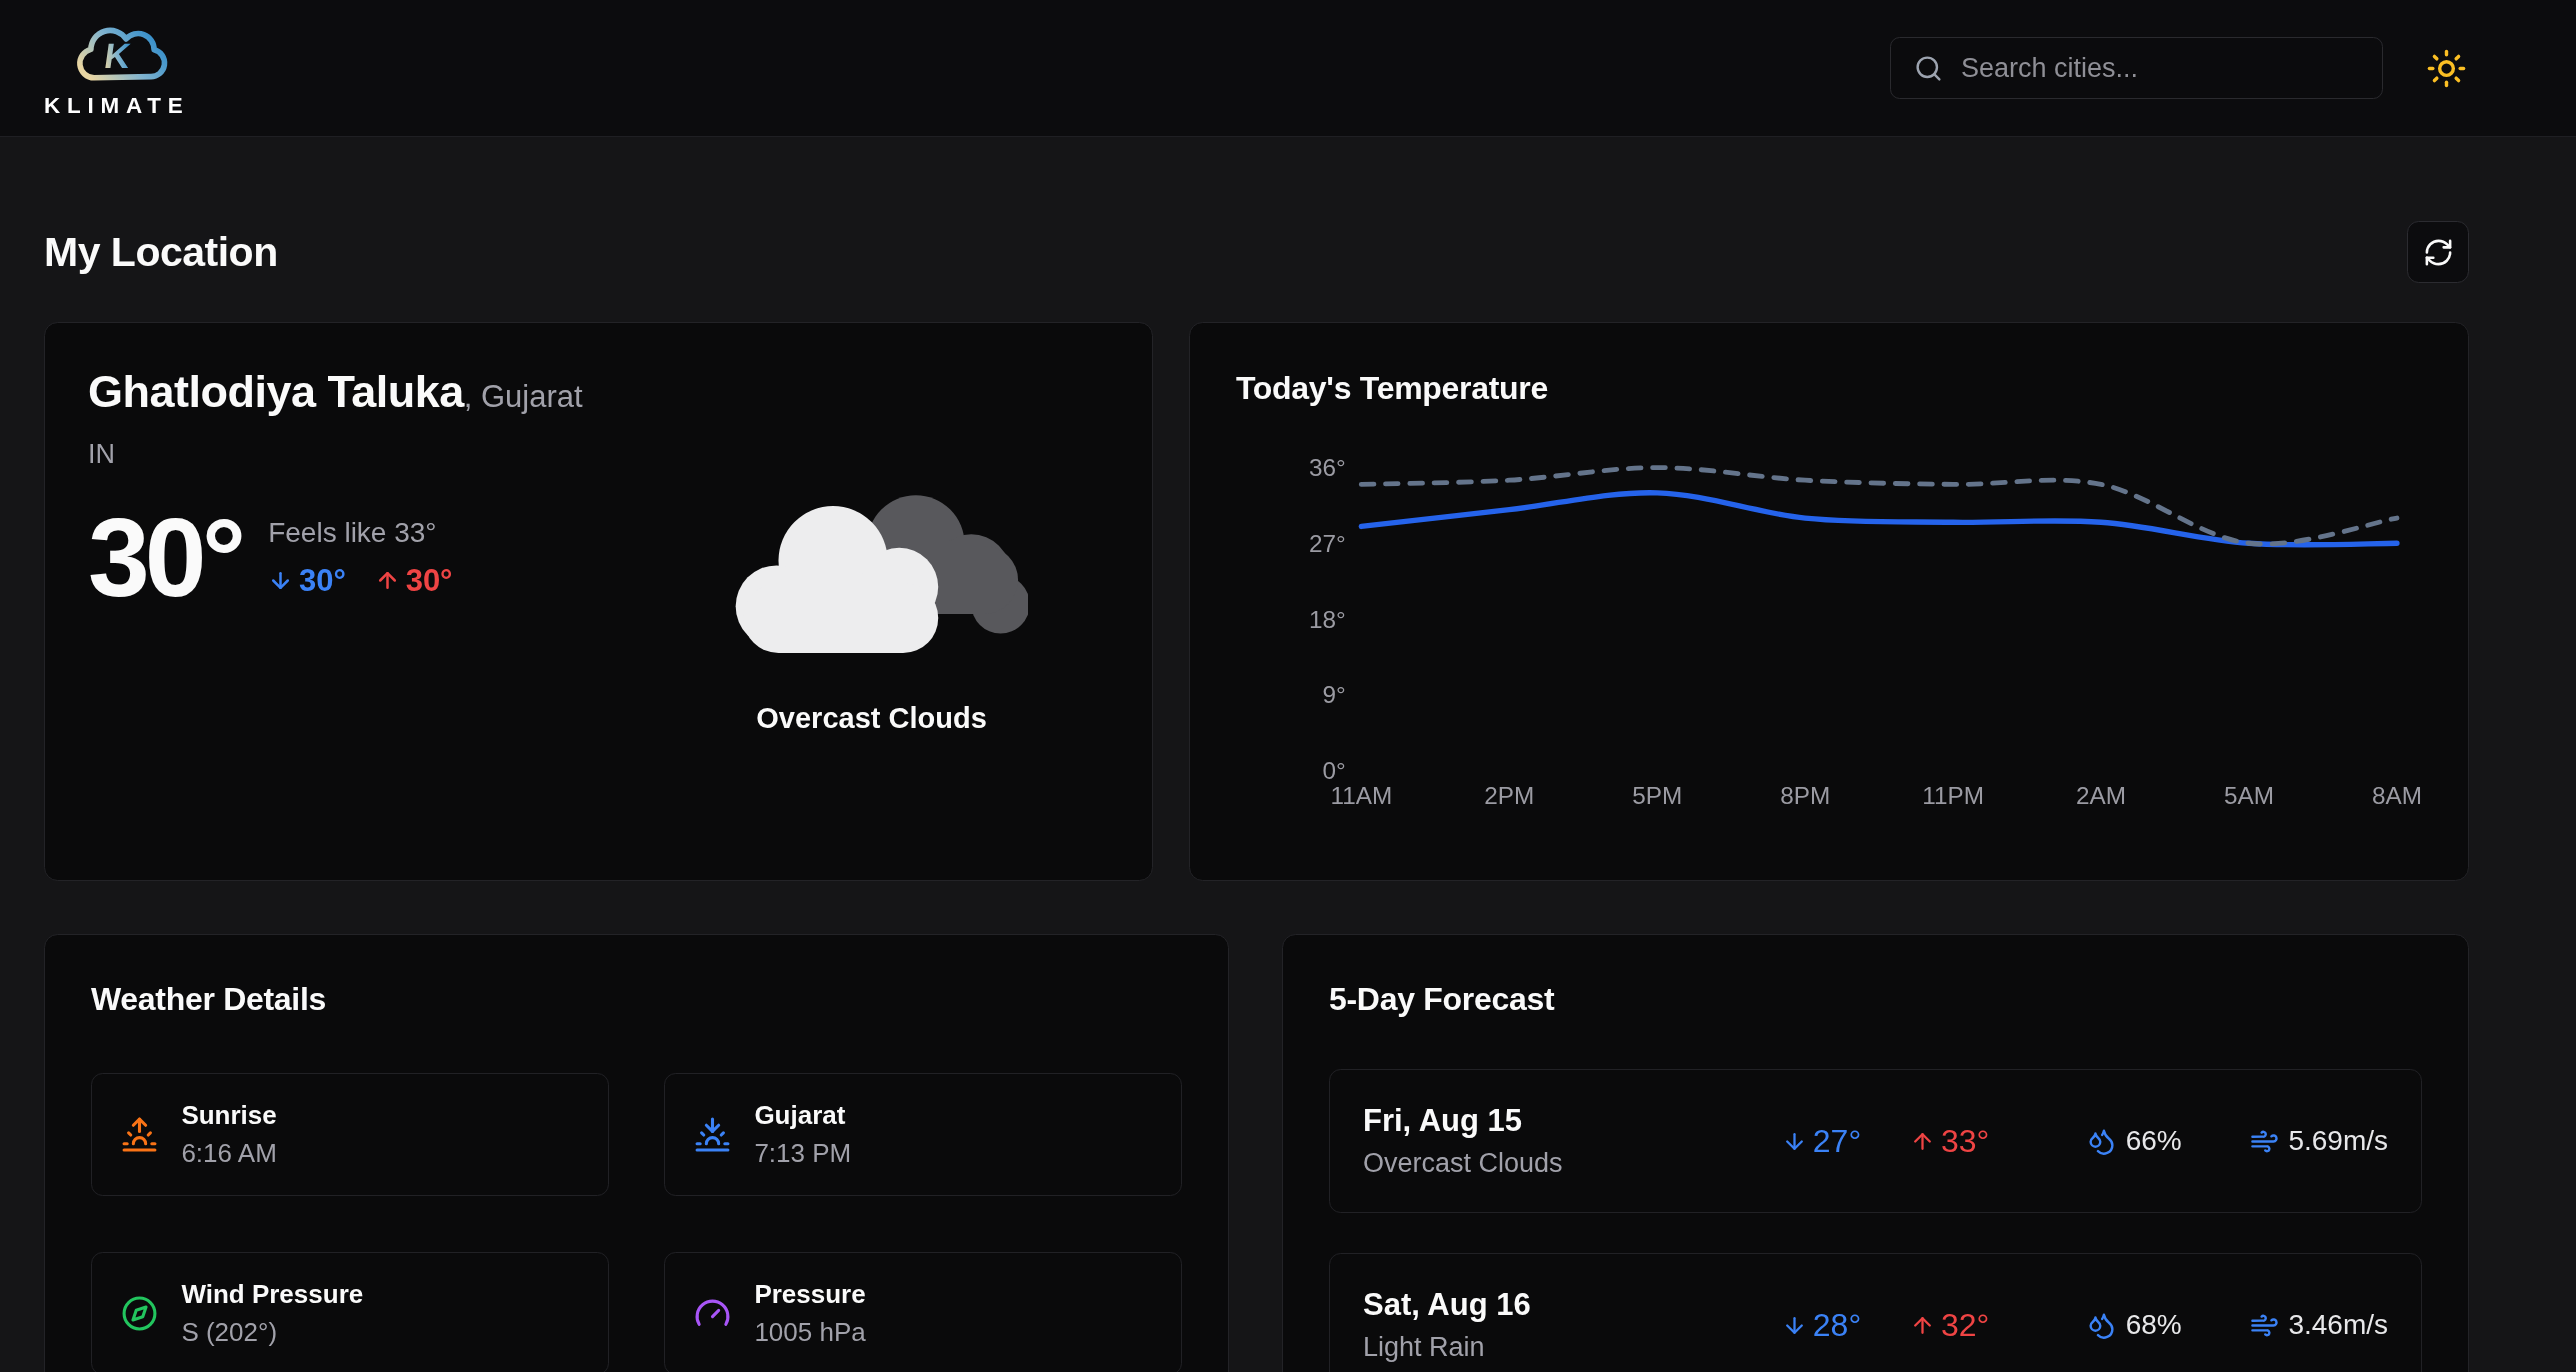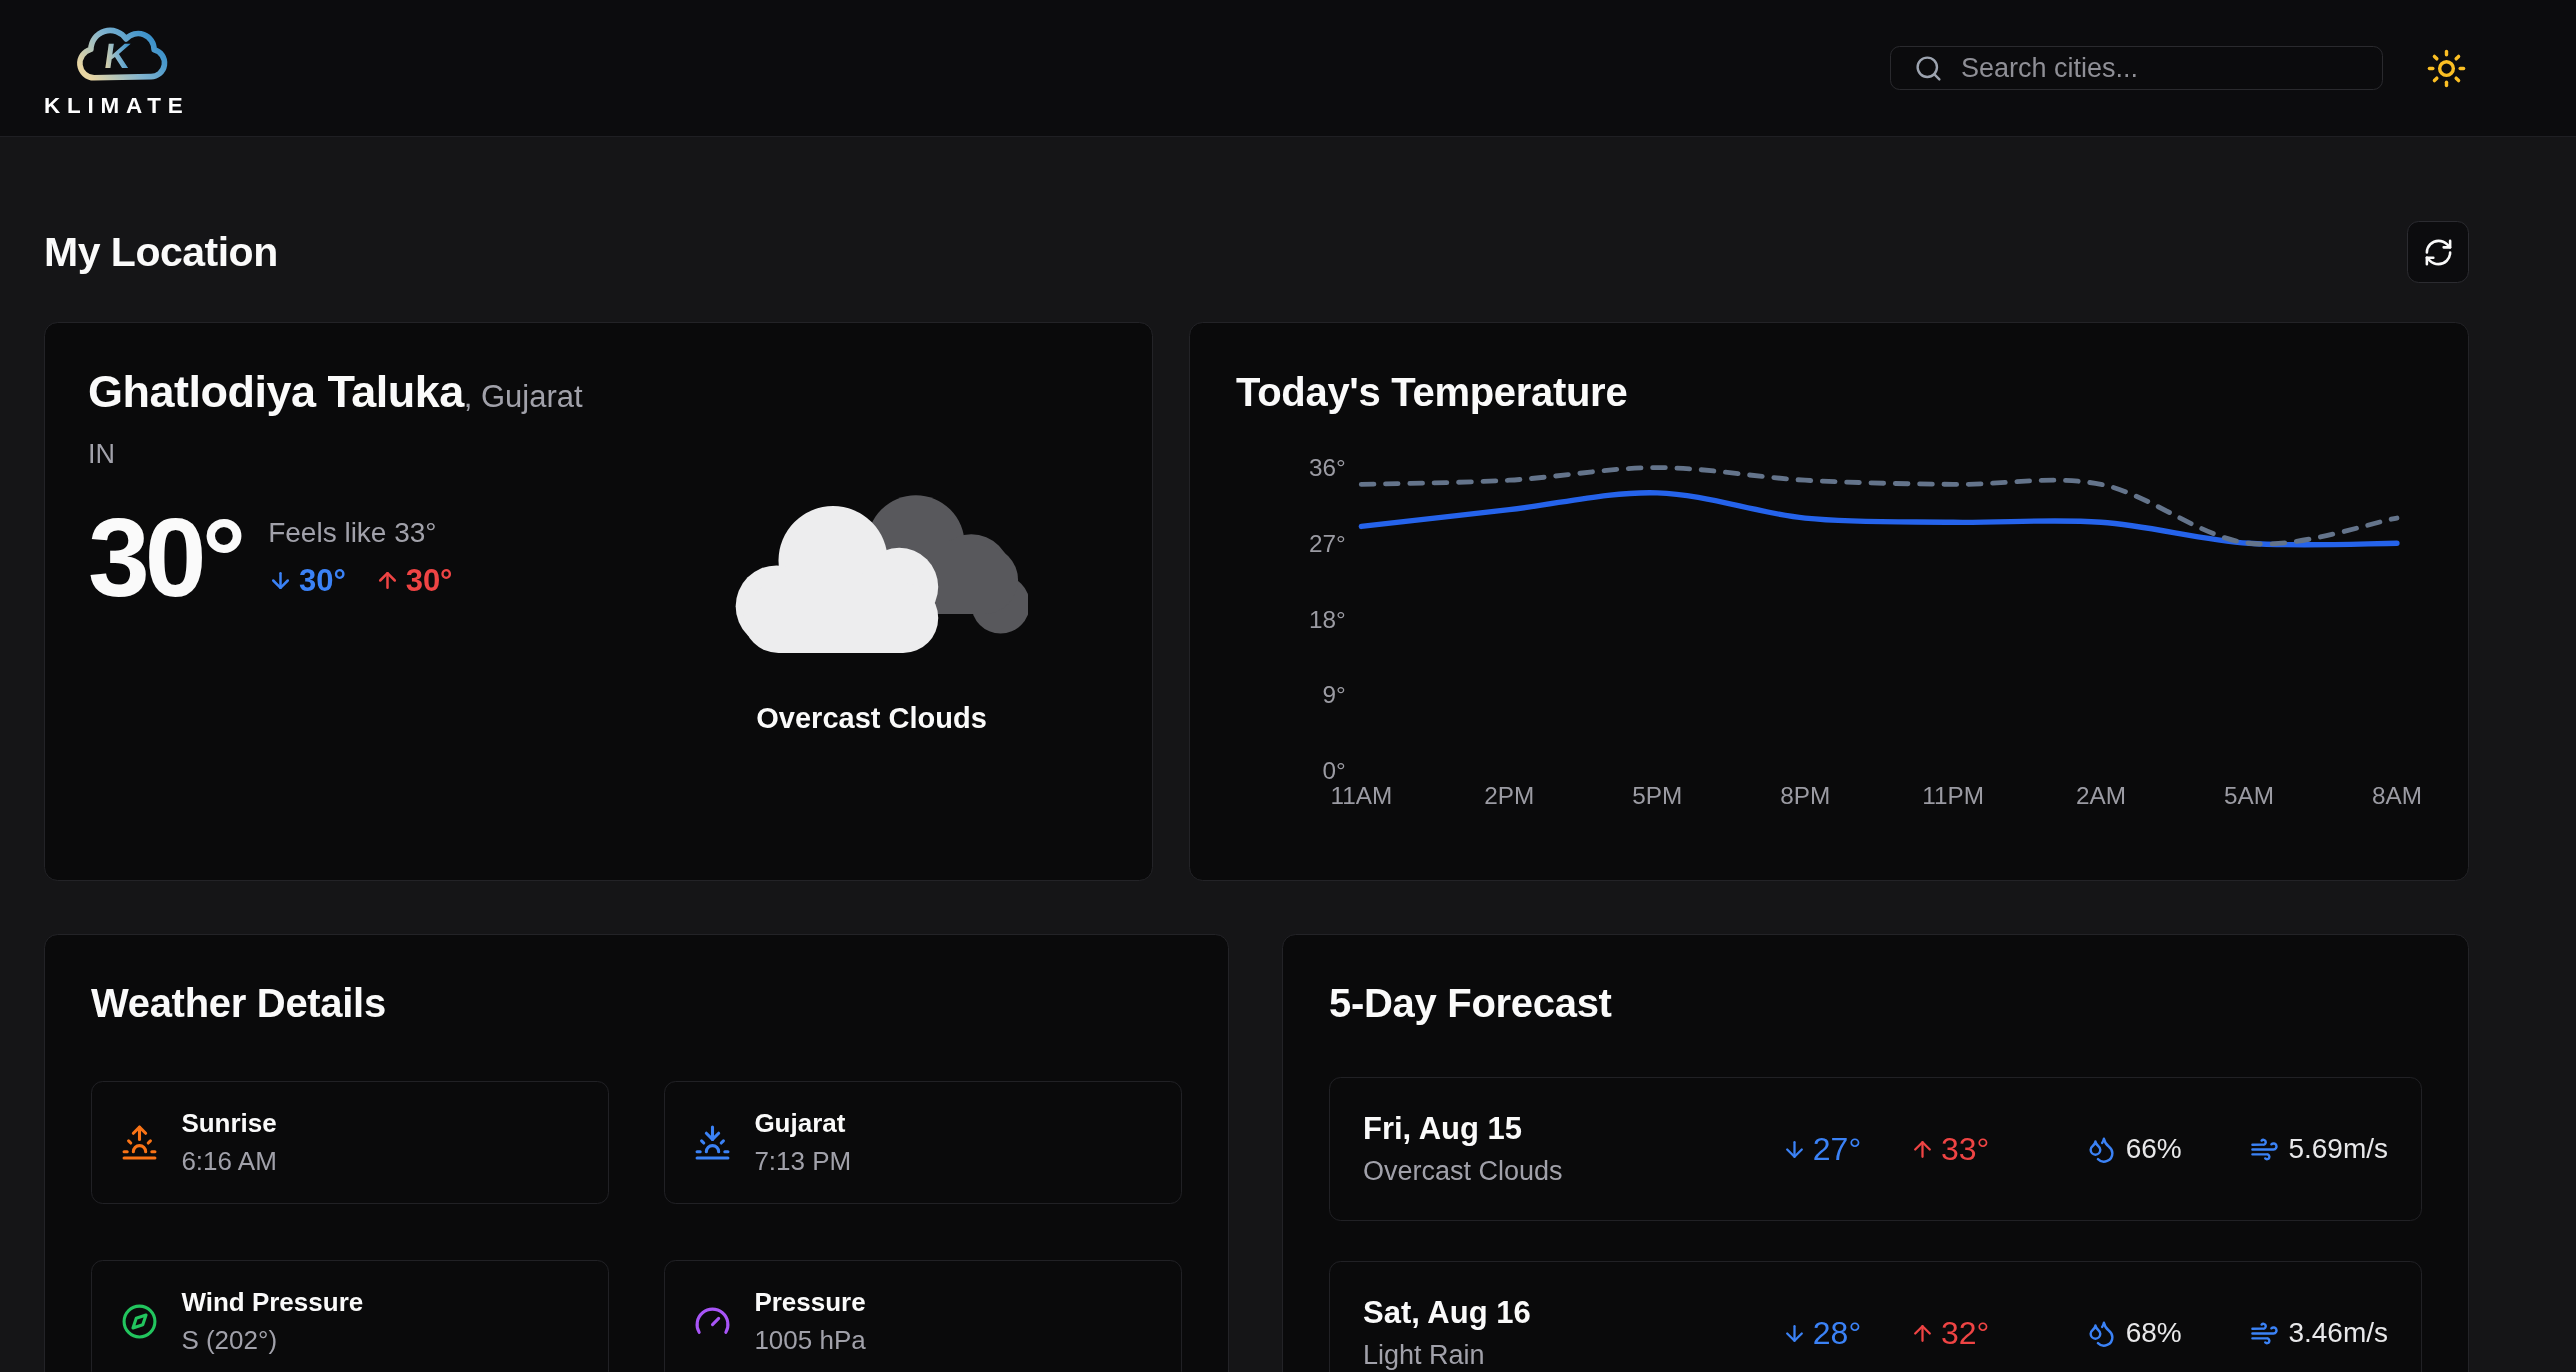--- a/index.html
+++ b/index.html
@@ -18,21 +18,21 @@
   
   .header{
     height:137px; background:#0c0c0e; border-bottom:1px solid #1f1f23;
     display:flex; align-items:center; justify-content:space-between;
     padding:0 109px 0 44px;
   }
   .logo{ display:flex; flex-direction:column; align-items:center; cursor:pointer; }
   .logo-text{ color:#fff; font-size:22.4px; font-weight:700; letter-spacing:6.8px; margin-top:3.9px; }
   .header-right{ display:flex; align-items:center; gap:43px; }
   .searchbox{
-    width:493px; height:44px; border:1px solid #2a2a2e; border-radius:9.7px;
+    width:493px; height:62px; border:1px solid #2a2a2e; border-radius:9.7px;
     background:#0b0b0d; display:flex; align-items:center; gap:17.5px; padding:0 23.4px;
   }
   .searchbox svg{ flex:none; }
   .searchbox input{
     background:transparent; border:none; outline:none; color:#e4e4e7;
     font-size:27px; width:100%; font-family:"Liberation Sans", sans-serif;
   }
   .searchbox input::placeholder{ color:#8f8f96; }
   .theme-btn{ background:none; border:none; cursor:pointer; display:flex; }
   
@@ -43,21 +43,21 @@
     width:62px; height:62px; border-radius:11.7px; border:1px solid #2b2b30;
     background:#0c0c0e; display:flex; align-items:center; justify-content:center; cursor:pointer;
   }
   .grid-top{ display:grid; grid-template-columns:1109px 1fr; gap:36px; margin-top:39px; }
   .grid-bottom{ display:grid; grid-template-columns:1185px 1fr; gap:53px; margin-top:53px; }
   .card{
     background:var(--card); border:1px solid var(--border); border-radius:13.6px;
   }
   .card-top{ height:559px; }
   .card-bottom{ height:565px; padding:46px; }
-  .card-title{ font-size:40px; font-weight:700; letter-spacing:-0.3px; }
+  .card-title{ font-size:32px; font-weight:700; letter-spacing:-0.3px; }
   
   .current-card{ padding:43px; display:grid; grid-template-columns:1.15fr 1fr; }
   .city-line{ font-size:45px; font-weight:700; letter-spacing:-0.5px; }
   .city-region{ font-size:31px; font-weight:400; color:var(--muted); letter-spacing:0; }
   .country{ font-size:27px; color:var(--muted); margin-top:21.4px; }
   .temp-row{ display:flex; margin-top:33px; }
   .big-temp{ font-size:111px; font-weight:700; letter-spacing:-4.9px; line-height:1; }
   .temp-side{ margin-left:27px; padding-top:13.6px; }
   .feels-like{ font-size:28px; color:var(--muted); }
   .minmax{ display:flex; gap:29px; margin-top:13.6px; font-size:31px; font-weight:700; }

